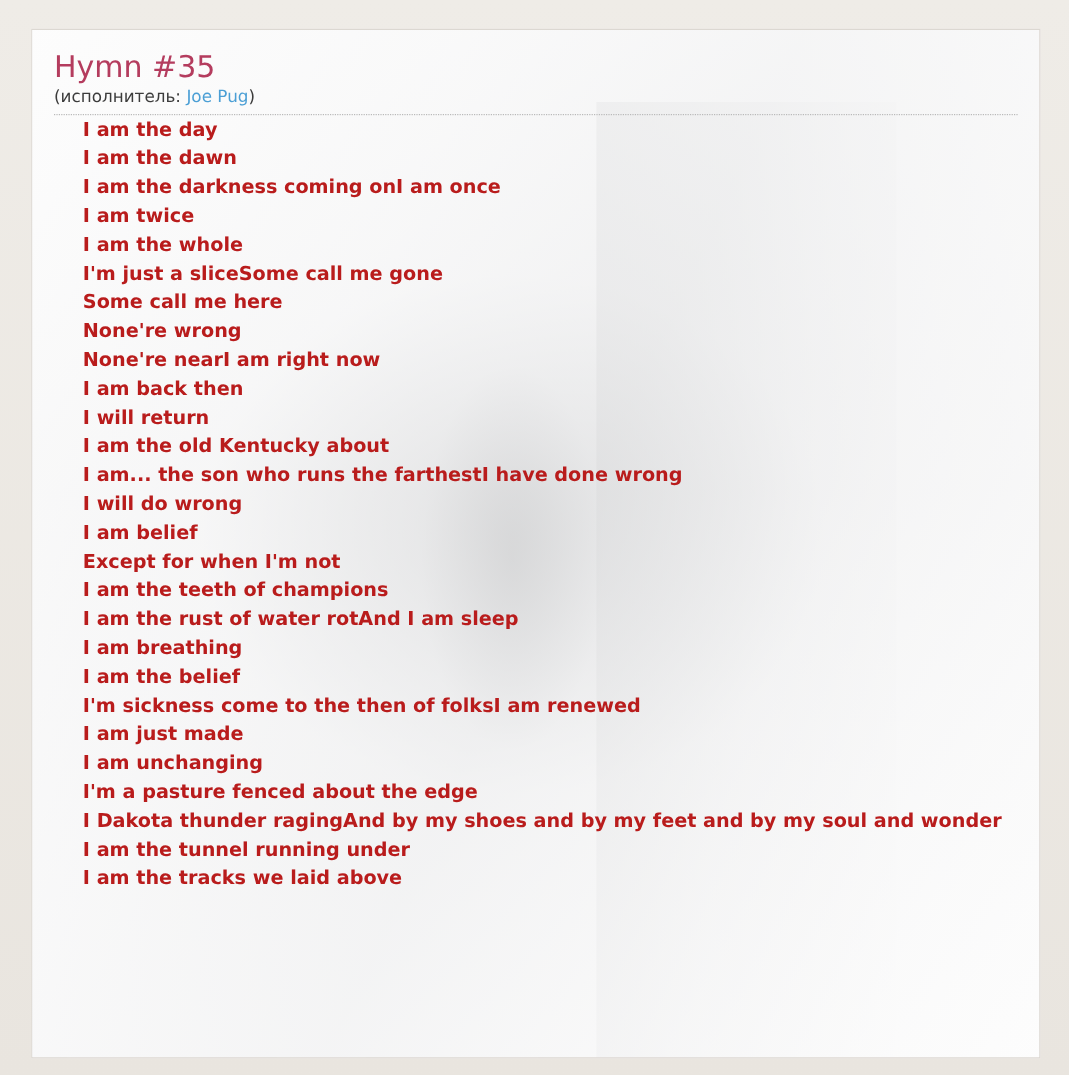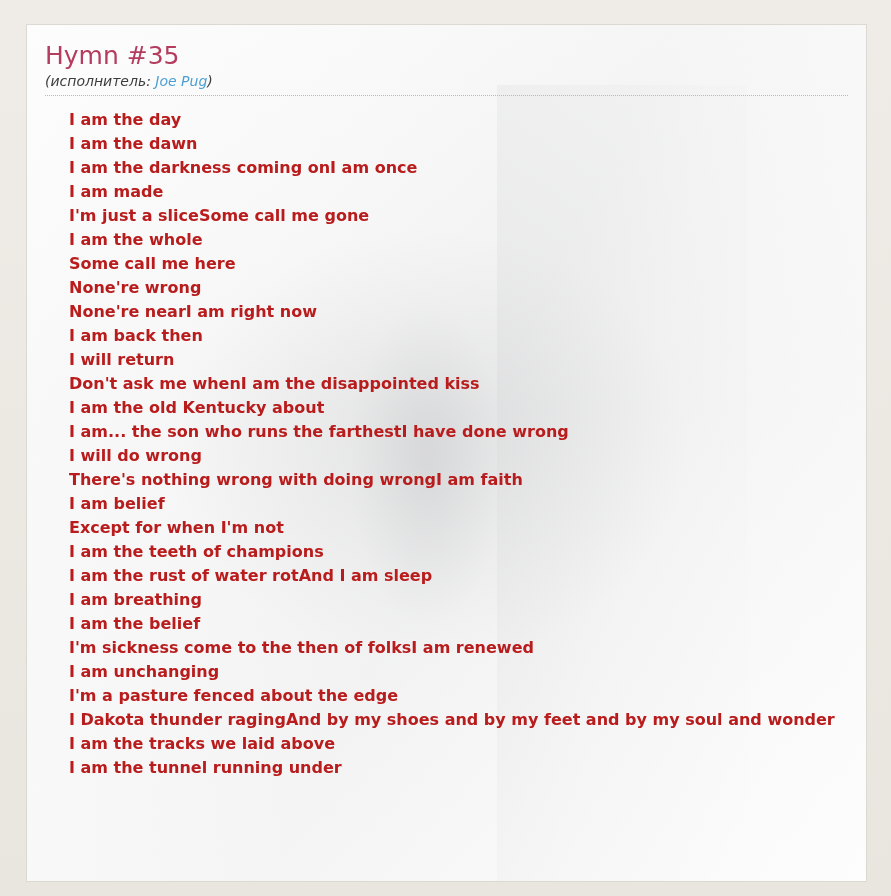--- a/index.html
+++ b/index.html
@@ -79,22 +79,20 @@
     line-height: 30px;
     font-weight: normal;
     margin: 0 0 2px 0;
     font-family: "DejaVu Sans", sans-serif;
   }
   .artist-line {
     font-size: 14px;
     color: #3c3c3c;
     padding-bottom: 6px;
     border-bottom: 1px dotted #b9b9b9;
-    margin-bottom: 12px;
-    font-style: italic;
   }
   .artist-line a {
     color: #4b9fd5;
     text-decoration: none;
   }
   .lyrics {
     font-size: 16px;
     line-height: 24px;
     color: #b91c1c;
     padding-left: 24px;
@@ -119,41 +117,40 @@
       <h1 class="song-title">Hymn #35</h1>
       <div class="artist-line">
         <span>(исполнитель:</span>
         <a href="#">Joe Pug</a><span>)</span>
       </div>
 
       <div class="lyrics">
         <div class="lyric-line">I am the day</div>
         <div class="lyric-line">I am the dawn</div>
         <div class="lyric-line">I am the darkness coming onI am once</div>
-        <div class="lyric-line">I am made</div>
+        <div class="lyric-line">I am twice</div>
+        <div class="lyric-line">I am the whole</div>
         <div class="lyric-line">I'm just a sliceSome call me gone</div>
-        <div class="lyric-line">I am the whole</div>
         <div class="lyric-line">Some call me here</div>
         <div class="lyric-line">None're wrong</div>
         <div class="lyric-line">None're nearI am right now</div>
         <div class="lyric-line">I am back then</div>
         <div class="lyric-line">I will return</div>
-        <div class="lyric-line">Don't ask me whenI am the disappointed kiss</div>
         <div class="lyric-line">I am the old Kentucky about</div>
         <div class="lyric-line">I am... the son who runs the farthestI have done wrong</div>
         <div class="lyric-line">I will do wrong</div>
-        <div class="lyric-line">There's nothing wrong with doing wrongI am faith</div>
         <div class="lyric-line">I am belief</div>
         <div class="lyric-line">Except for when I'm not</div>
         <div class="lyric-line">I am the teeth of champions</div>
         <div class="lyric-line">I am the rust of water rotAnd I am sleep</div>
         <div class="lyric-line">I am breathing</div>
         <div class="lyric-line">I am the belief</div>
         <div class="lyric-line">I'm sickness come to the then of folksI am renewed</div>
+        <div class="lyric-line">I am just made</div>
         <div class="lyric-line">I am unchanging</div>
         <div class="lyric-line">I'm a pasture fenced about the edge</div>
         <div class="lyric-line">I Dakota thunder ragingAnd by my shoes and by my feet and by my soul and wonder</div>
+        <div class="lyric-line">I am the tunnel running under</div>
         <div class="lyric-line">I am the tracks we laid above</div>
-        <div class="lyric-line">I am the tunnel running under</div>
       </div>
     </div>
   </div>
 </div>
 
 </body></html>

